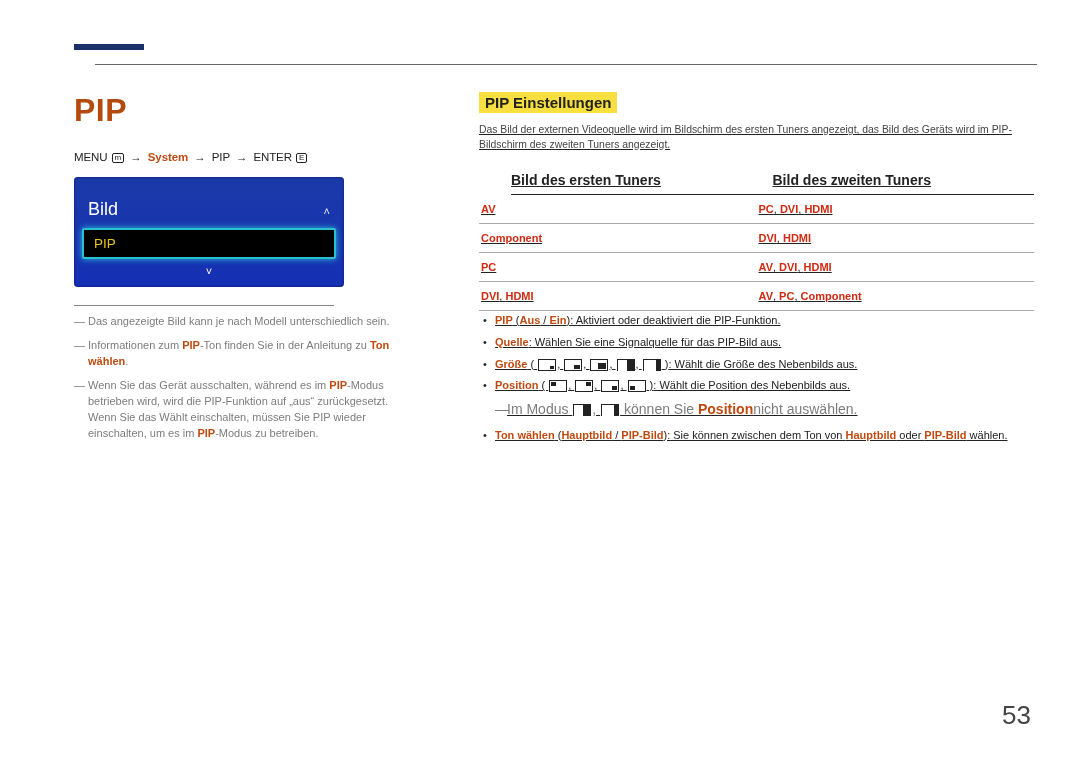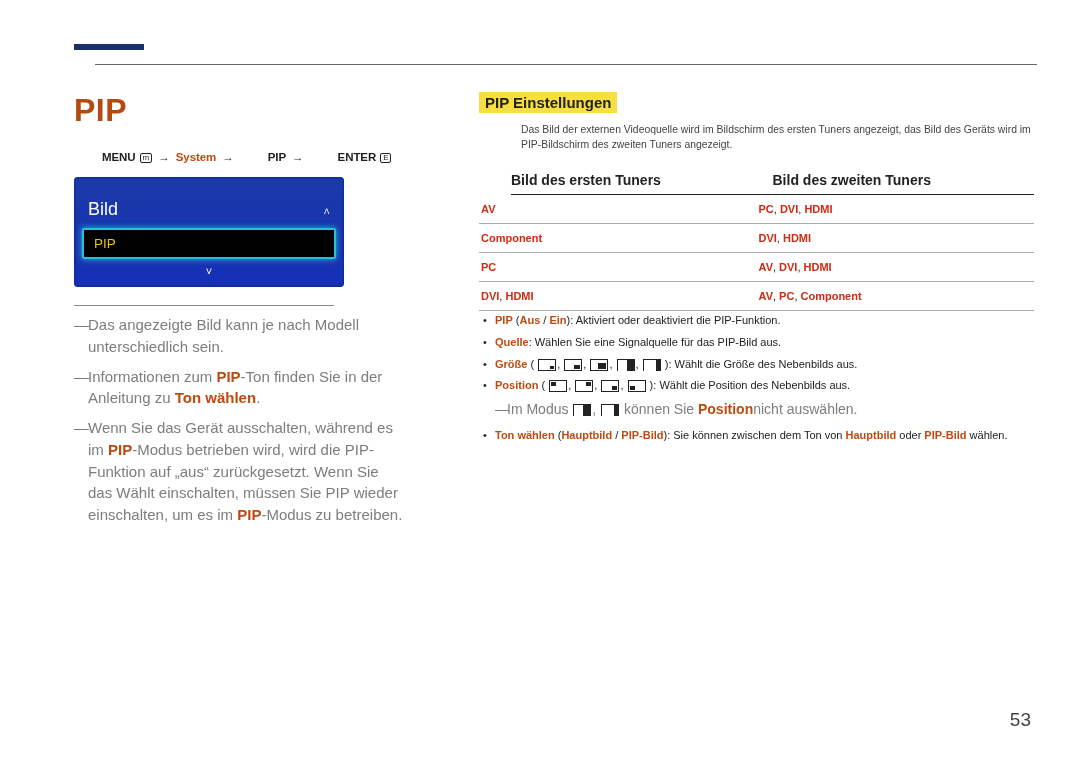--- a/index.html
+++ b/index.html
@@ -1,47 +1,47 @@
 <!DOCTYPE html>
 <html><head>
 <meta charset="utf-8">
 <style>
   * { box-sizing: border-box; margin: 0; padding: 0; }
   body { font-family: Arial, Helvetica, sans-serif; font-size: 11px; color: #222; width: 1080px; height: 763px; position: relative; background: #fff; }
   .page { position: absolute; top: 64px; left: 74px; right: 43px; bottom: 30px; }
   .hr-top { position: absolute; top: 64px; left: 95px; right: 43px; border-top: 1px solid #666; }
-  .page-num { position: absolute; right: 6px; bottom: 2px; font-size: 19px; color: #444; }
+  .page-num { position: absolute; right: 6px; bottom: 2px; font-size: 26px; color: #444; }
   .accent-bar { position: absolute; left: 0; top: -20px; width: 70px; height: 6px; background: #1b2f6b; }
 
   .left-col { position: absolute; left: 0; top: 28px; width: 333px; }
-  .right-col { position: absolute; left: 405px; top: 28px; width: 555px; }
+  .right-col { position: absolute; left: 405px; top: 28px; width: 555px; text-decoration: underline; }
 
   .pip-title { font-size: 32px; font-weight: 700; color: #b34a0e; letter-spacing: 0.5px; margin-bottom: 22px; }
 
   .breadcrumb { font-size: 11.5px; margin-bottom: 14px; letter-spacing: -0.1px; }
-  .breadcrumb .b-bold { font-weight: 700; margin-left: 28px; }
+  .breadcrumb .b-bold { font-weight: 400; }
   .breadcrumb .b-orange { color: #bf4a10; font-weight: 700; }
   .breadcrumb .arrow { margin: 0 3px; }
   .icon-box { display: inline-block; border: 1px solid #222; border-radius: 2px; font-size: 8px; line-height: 8px; padding: 0 2px; vertical-align: 1px; margin-left: 1px; }
 
   .tv-menu { width: 270px; border-radius: 4px; background: linear-gradient(#1b3aa8,#1530b5); padding: 20px 0 10px 0; box-shadow: inset 0 0 3px #0a1a6a; margin-bottom: 18px; }
   .tv-menu-head { color: #fff; font-size: 18px; font-weight: 400; padding: 2px 14px 8px 14px; }
   .tv-menu-head .chev { float: right; font-size: 11px; opacity: .9; margin-top: 6px; }
   .tv-menu-item { margin: 0 8px; background: #000; border: 2px solid #28c1d4; border-radius: 2px; box-shadow: 0 0 6px #28c1d4; padding: 6px 10px; color: #e8c217; font-size: 13.5px; font-weight: 400; }
   .tv-menu-foot { text-align: center; color: #fff; font-size: 11px; margin-top: 6px; }
 
   .hr-thin { border: none; border-top: 1px solid #888; margin: 10px 0 8px 0; width: 260px; }
 
-  .note-list { font-size: 15px; color: #7d7d7d; line-height: 1.45; }
+  .note-list { font-size: 11px; color: #7d7d7d; line-height: 1.45; }
   .note-item { position: relative; padding-left: 14px; margin-bottom: 8px; }
   .note-item::before { content: "―"; position: absolute; left: 0; top: 0; }
   .o-inline { color: #bf4a10; font-weight: 700; }
 
   .sec-hdr { background: #f6df3f; display: inline-block; padding: 2px 6px; font-size: 15px; font-weight: 700; color: #222; margin-bottom: 10px; }
-  .intro { font-size: 10.4px; color: #444; line-height: 1.4; margin-bottom: 18px; margin-left: 42px; }
+  .intro { font-size: 10.4px; color: #444; line-height: 1.4; margin-bottom: 18px; }
 
   .tuner-row { display: flex; gap: 0; border-bottom: 1.5px solid #222; margin-left: 32px; }
   .tuner-h { flex: 1; font-size: 14px; font-weight: 700; padding: 2px 0 6px 0; }
   .trow { display: flex; border-bottom: 1px solid #aaa; }
   .tcell { flex: 1; font-size: 11px; padding: 8px 2px; font-weight: 700; }
   .red { color: #cf2a12; }
   .comma { color: #222; font-weight: 400; }
 
   .bullets { margin-top: 0; font-size: 11px; color: #222; line-height: 1.7; }
   .bullets .b { position: relative; padding-left: 16px; margin-bottom: 3px; }

